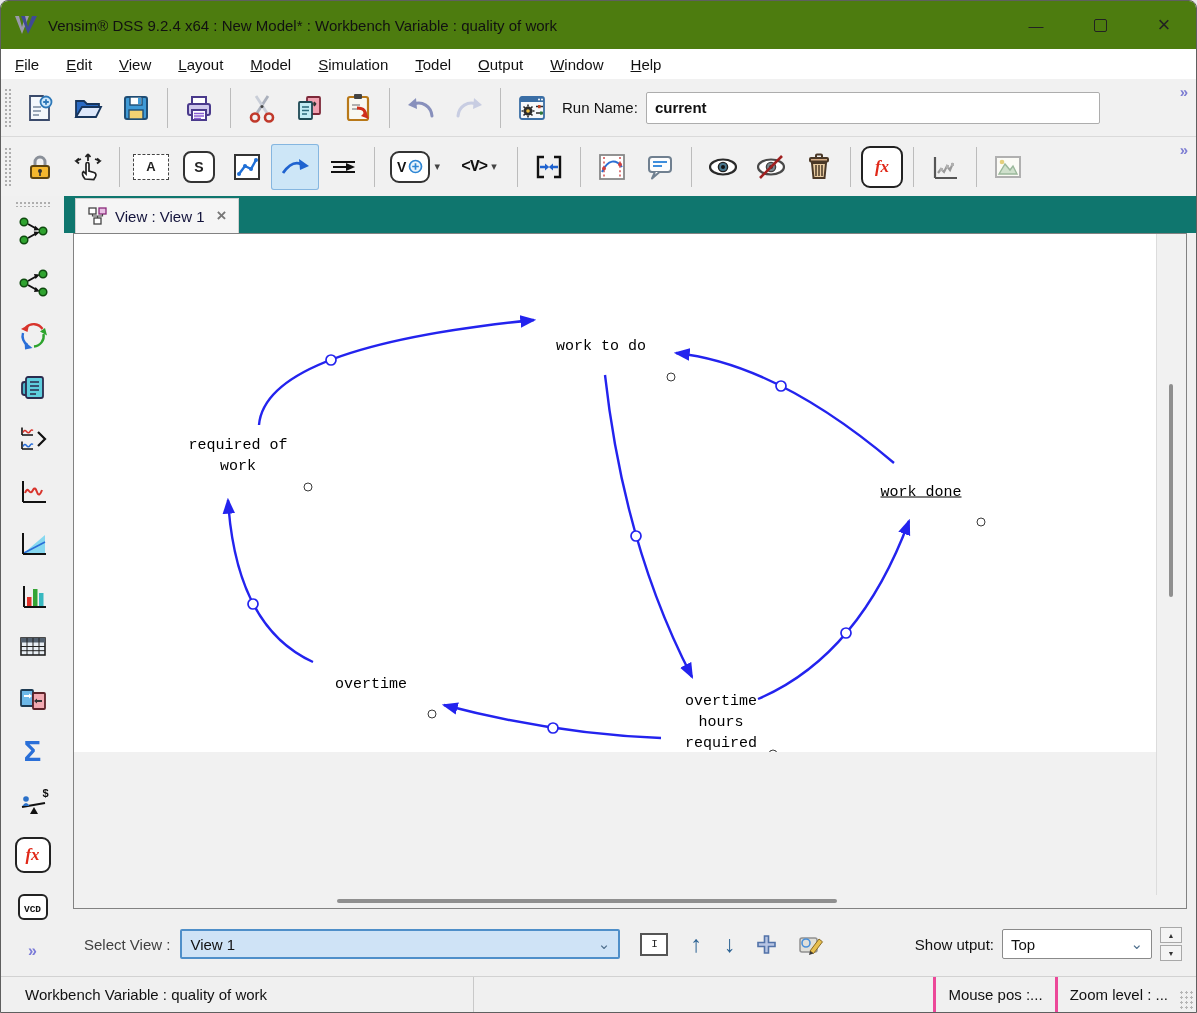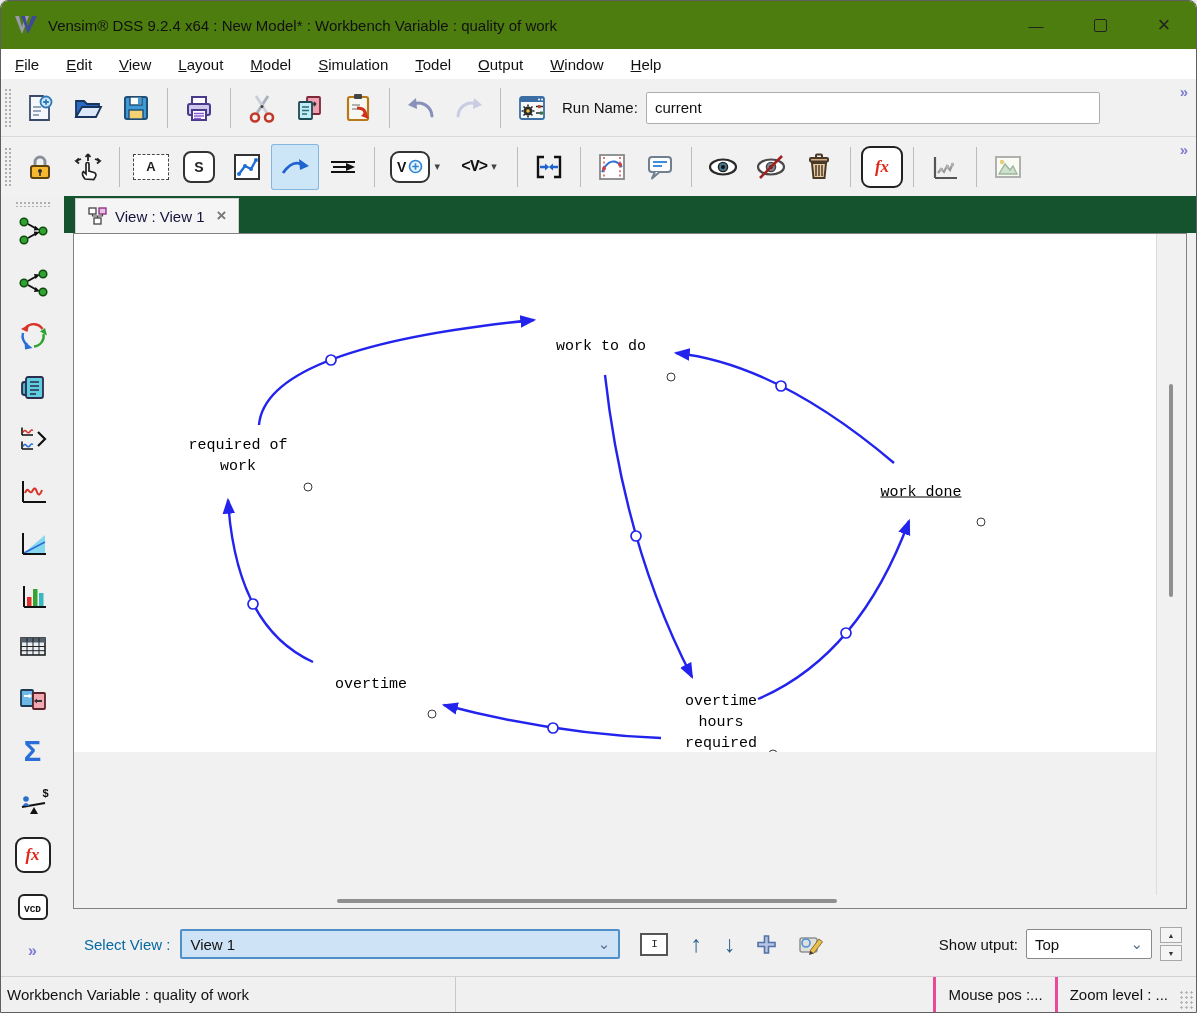--- a/index.html
+++ b/index.html
@@ -20,21 +20,21 @@
   
   .toolbar{position:absolute;left:0;right:0;background:#f1f1f1;display:flex;align-items:center;border-bottom:1px solid #dadada;}
   .tb1{top:78px;height:57px;}
   .tb2{top:136px;height:59px;}
   .grip{width:8px;height:40px;margin:0 4px 0 3px;background-image:radial-gradient(#aeaeae 1px,transparent 1.2px);background-size:4px 4px;}
   .sep{width:1px;height:40px;background:#bcbcbc;margin:0 7px;flex:0 0 auto;}
   .ibtn{width:48px;height:46px;display:flex;align-items:center;justify-content:center;flex:0 0 auto;border-radius:3px;}
   .ibtn.active{background:#cde6f7;box-shadow:inset 0 0 0 1px #85b6e0;}
   .runlabel{font-size:15px;color:#111;margin:0 8px 0 6px;white-space:nowrap;}
   .runinput{width:436px;height:30px;border:1px solid #adadad;border-radius:2px;background:#fff;font-family:"Liberation Sans",sans-serif;
-            font-size:15px;font-weight:normal;color:#111;padding:0 8px;}
+            font-size:15px;font-weight:bold;color:#111;padding:0 8px;}
   .overflow{position:absolute;right:8px;top:4px;font-size:15px;font-weight:bold;color:#7d7dd2;}
   .boxA{width:34px;height:24px;border:1.6px dashed #444;background:#fff;display:flex;align-items:center;justify-content:center;
         font-size:13px;font-weight:bold;color:#222;}
   .boxS{width:28px;height:28px;border:2px solid #333;border-radius:8px;background:#fff;display:flex;align-items:center;justify-content:center;
         font-size:14px;font-weight:bold;color:#222;}
   .vbox{height:28px;border:2px solid #333;border-radius:9px;background:#fff;display:flex;align-items:center;padding:0 5px;gap:2px;
         font-size:14px;font-weight:bold;color:#111;}
   .caret{font-size:11px;color:#444;margin-left:4px;}
   .shadowvar{font-size:16px;font-weight:bold;color:#111;font-family:"Liberation Mono",monospace;letter-spacing:-1px;}
   .fxbox{width:38px;height:38px;border:2.2px solid #222;border-radius:9px;background:#fff;display:flex;align-items:center;justify-content:center;}
@@ -42,60 +42,60 @@
   
   .sidebar{position:absolute;left:0;top:195px;width:63px;bottom:35px;background:#f0f0f0;display:flex;flex-direction:column;align-items:center;}
   .sgrip{width:36px;height:7px;margin:5px 0 6px 0;background-image:radial-gradient(#aeaeae 1px,transparent 1.2px);background-size:4px 4px;}
   .stool{width:36px;height:36px;margin-bottom:16px;display:flex;align-items:center;justify-content:center;flex:0 0 auto;position:relative;}
   .sigma{font-size:29px;font-weight:bold;color:#2a6fd8;line-height:1;}
   .vcdbox{width:30px;height:26px;border:2px solid #222;border-radius:6px;background:#fff;display:flex;align-items:end;justify-content:center;
           font-family:"Liberation Mono",monospace;font-size:9.5px;font-weight:bold;color:#111;padding-bottom:3px;box-sizing:border-box;}
   .more{font-size:16px;font-weight:bold;color:#7a7ad8;}
   .dollar{position:absolute;right:2px;top:2px;font-size:11px;font-weight:bold;color:#111;}
   
-  .tabstrip{position:absolute;left:63px;top:195px;right:0;height:37px;background:#14532d;display:flex;align-items:flex-end;}
+  .tabstrip{position:absolute;left:63px;top:195px;right:0;height:37px;background:#0f766e;display:flex;align-items:flex-end;}
   .tab{height:34px;margin-left:11px;padding:0 12px;background:#f5f5f5;border:1px solid #cfcfcf;border-bottom:none;
        display:flex;align-items:center;gap:8px;font-size:15px;color:#14143c;}
   .tabclose{color:#777;font-size:17px;font-weight:bold;margin-left:4px;}
   
   .canvas-frame{position:absolute;left:72px;top:232px;width:1114px;height:676px;border:1px solid #828282;background:#f1f1f1;box-sizing:border-box;}
   .canvas{position:absolute;left:0;top:0;width:1082px;height:518px;background:#fff;overflow:hidden;}
   .canvas svg{position:absolute;left:0;top:0;}
   .var-label{position:absolute;transform:translate(-50%,-50%);font-family:"Liberation Mono",monospace;font-size:15px;line-height:21px;
              color:#000;white-space:pre-line;text-align:center;}
   .var-handle{position:absolute;width:9px;height:9px;border:1.6px solid #3a3a3a;border-radius:50%;background:#fff;
               transform:translate(-50%,-50%);box-sizing:border-box;}
   .link{fill:none;stroke:var(--arrow,#2323ee);stroke-width:2.4;}
   .link-handle{fill:#fff;stroke:var(--arrow,#2323ee);stroke-width:1.7;}
   .vscroll{position:absolute;right:0;top:0;width:29px;height:661px;background:#f1f1f1;border-left:1px solid #dcdcdc;}
   .vthumb{position:absolute;left:12px;top:150px;width:4px;height:213px;background:#8f8f8f;border-radius:2px;}
   .hscroll{position:absolute;left:0;bottom:0;height:13px;width:1082px;background:#f1f1f1;}
   .hthumb{position:absolute;left:263px;top:4px;width:500px;height:4px;background:#8f8f8f;border-radius:2px;}
   
   .viewbar{position:absolute;left:63px;top:908px;right:0;height:70px;background:#f0f0f0;display:flex;align-items:center;padding-left:20px;box-sizing:border-box;}
-  .vblabel{font-size:15px;color:#0369a1;white-space:nowrap;}
+  .vblabel{font-size:15px;color:#404040;white-space:nowrap;}
   .viewcombo{width:440px;height:30px;background:#cfe3f6;border:2px solid #4f8fc9;border-radius:2px;margin-left:10px;
              display:flex;align-items:center;font-size:15px;color:#111;padding:0 8px;box-sizing:border-box;}
   .viewcombo .chev{margin-left:auto;}
   .chev{font-size:15px;color:#50708e;line-height:10px;}
   .iobox{width:24px;height:19px;border:2px solid #555;background:#fff;display:flex;align-items:center;justify-content:center;
          font-family:"Liberation Mono",monospace;font-size:11px;color:#222;margin-left:20px;}
   .arrowbtn{font-size:23px;font-weight:bold;color:#2b6293;margin-left:22px;}
   .vbicon{margin-left:20px;display:flex;align-items:center;}
   .levlabel{font-size:15px;color:#111;margin-left:auto;white-space:nowrap;}
-  .levcombo{width:126px;height:30px;background:#fff;border:1px solid #8a8a8a;border-radius:2px;margin-left:8px;
+  .levcombo{width:150px;height:30px;background:#fff;border:1px solid #8a8a8a;border-radius:2px;margin-left:8px;
             display:flex;align-items:center;font-size:15px;color:#111;padding:0 8px;box-sizing:border-box;}
   .levcombo .chev{margin-left:auto;}
   .spinner{display:flex;flex-direction:column;gap:2px;margin:0 14px 0 8px;}
   .spinbtn{width:20px;height:14px;border:1px solid #a8a8a8;background:#f4f4f4;font-size:7px;color:#333;display:flex;
            align-items:center;justify-content:center;}
   
   .statusbar{position:absolute;left:0;bottom:0;right:0;height:35px;background:#f0f0f0;border-top:1px solid #d2d2d2;
              display:flex;align-items:stretch;font-size:15px;color:#111;}
-  .st-left{width:448px;display:flex;align-items:center;padding-left:6px;border-right:1px solid #c9c9c9;white-space:nowrap;}
+  .st-left{width:448px;display:flex;align-items:center;padding-left:24px;border-right:1px solid #c9c9c9;white-space:nowrap;}
   .st-fill{flex:1;}
   .st-cell{display:flex;align-items:center;padding:0 12px;border-left:3px solid #ec4899;white-space:nowrap;}
   .st-grip{width:14px;background-image:radial-gradient(#b5b5b5 1.2px,transparent 1.4px);background-size:5px 5px;background-position:bottom right;margin:14px 2px 2px 0;}
 </style>
 </head>
 <body>
 
 <div class="window">
 
   <div class="titlebar">

